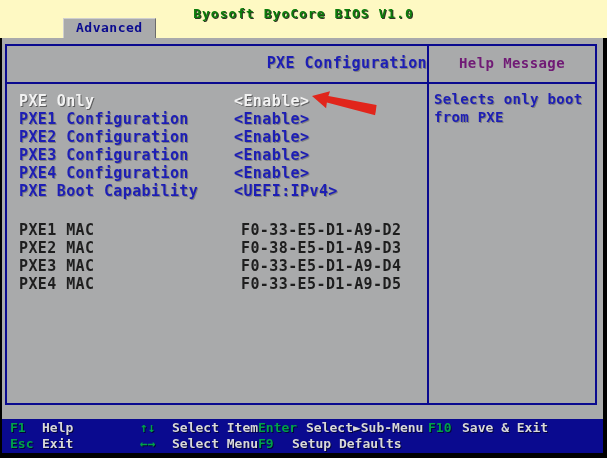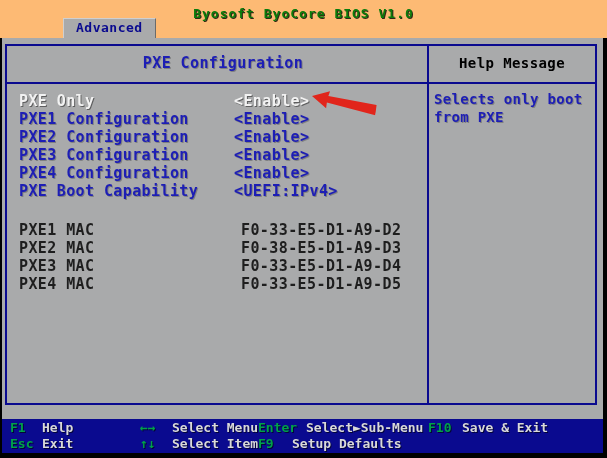--- a/index.html
+++ b/index.html
@@ -4,44 +4,44 @@
 <style>
   html,body { margin:0; padding:0; background:#444; }
   .screen {
     position:relative; width:607px; height:458px; background:#000;
     font-family:"DejaVu Sans Mono","Liberation Mono",monospace;
     font-weight:bold; overflow:hidden; -webkit-font-smoothing:none;
   }
   .inner { position:absolute; left:2px; top:2px; right:4px; bottom:5px; background:#a9aaab; }
 
   
-  .topbar { position:absolute; left:0; top:0; width:100%; height:38px; background:#fdba74; }
+  .topbar { position:absolute; left:0; top:0; width:100%; height:38px; background:#fef9c3; }
   .bios-title {
     text-align:center; color:#0b7c0b; font-size:13px; letter-spacing:1px;
     padding-top:6px; text-shadow:1px 1px 0 rgba(0,0,0,0.8);
   }
   .tab {
     position:absolute; left:63px; bottom:0; height:18px; padding:1px 12px 0 12px;
     background:#a9aaab; color:#0a0a8f; font-size:13px; letter-spacing:0.5px;
     border-top:1px solid #cfcfcf; border-left:1px solid #cfcfcf; border-right:1px solid #6b6b6b;margin-top:8px;
   }
 
   
   .panel {
     position:absolute; left:5px; top:44px; width:592px; height:361px;
     border:2px solid #0a0a8f; background:#a9aaab; box-sizing:border-box;
   }
   .panel-header { display:flex; height:36px; border-bottom:2px solid #0a0a8f; }
   .section-title {
-    flex:1; text-align:center; line-height:34px; color:#1d1eb5; font-size:15px;
+    flex:1; text-align:right; line-height:34px; color:#1d1eb5; font-size:15px;
     letter-spacing:0.4px; text-shadow:1px 1px 0 rgba(0,0,0,0.25);margin-left:12px;
   }
   .help-title {
     width:168px; box-sizing:border-box; border-left:2px solid #0a0a8f;
-    text-align:center; line-height:34px; color:#000000; font-size:14px; letter-spacing:0.4px;
+    text-align:center; line-height:34px; color:#701a75; font-size:14px; letter-spacing:0.4px;
   }
   .panel-body { display:flex; height:319px; }
   .settings-col { flex:1; padding-top:8px; }
   .row { height:18px; display:flex; padding-left:12px; font-size:15px; letter-spacing:0.4px; white-space:nowrap; }
   .row .lbl { width:215px; color:#1d1eb5; text-shadow:1px 1px 0 rgba(0,0,0,0.25); }
   .row .val { color:#1d1eb5; text-shadow:1px 1px 0 rgba(0,0,0,0.25); }
   .row.selected .lbl, .row.selected .val { color:#f2f2f2; text-shadow:1px 1px 0 rgba(0,0,0,0.45); }
   .spacer { height:21px; }
   .row.mac .lbl { width:222px; color:#1e1e1e; text-shadow:none; }
   .row.mac .val { color:#1e1e1e; text-shadow:none; }
@@ -136,19 +136,19 @@
     </div>
   </div>
 
   <svg class="arrow" viewBox="0 0 64 18" xmlns="http://www.w3.org/2000/svg">
     <polygon points="0,9 16,0.5 15.5,5.5 63,3.5 64,13.5 15.5,12 16,17.5" fill="#e1251b"></polygon>
   </svg>
 
   <div class="footer">
     <div class="fcell c1"><span class="fkey">F1</span><span>Help</span></div>
     <div class="fcell c1"><span class="fkey">Esc</span><span>Exit</span></div>
+    <div class="fcell c2"><span class="fkey">↑↓</span><span>Select Item</span></div>
     <div class="fcell c2"><span class="fkey">←→</span><span>Select Menu</span></div>
-    <div class="fcell c2"><span class="fkey">↑↓</span><span>Select Item</span></div>
     <div class="fcell c3"><span class="fkey">Enter</span><span>Select►Sub-Menu</span></div>
     <div class="fcell c4"><span class="fkey">F9</span><span>Setup Defaults</span></div>
     <div class="fcell c4"><span class="fkey">F10</span><span>Save &amp; Exit</span></div>
   </div>
 </div>
 
 </body></html>

